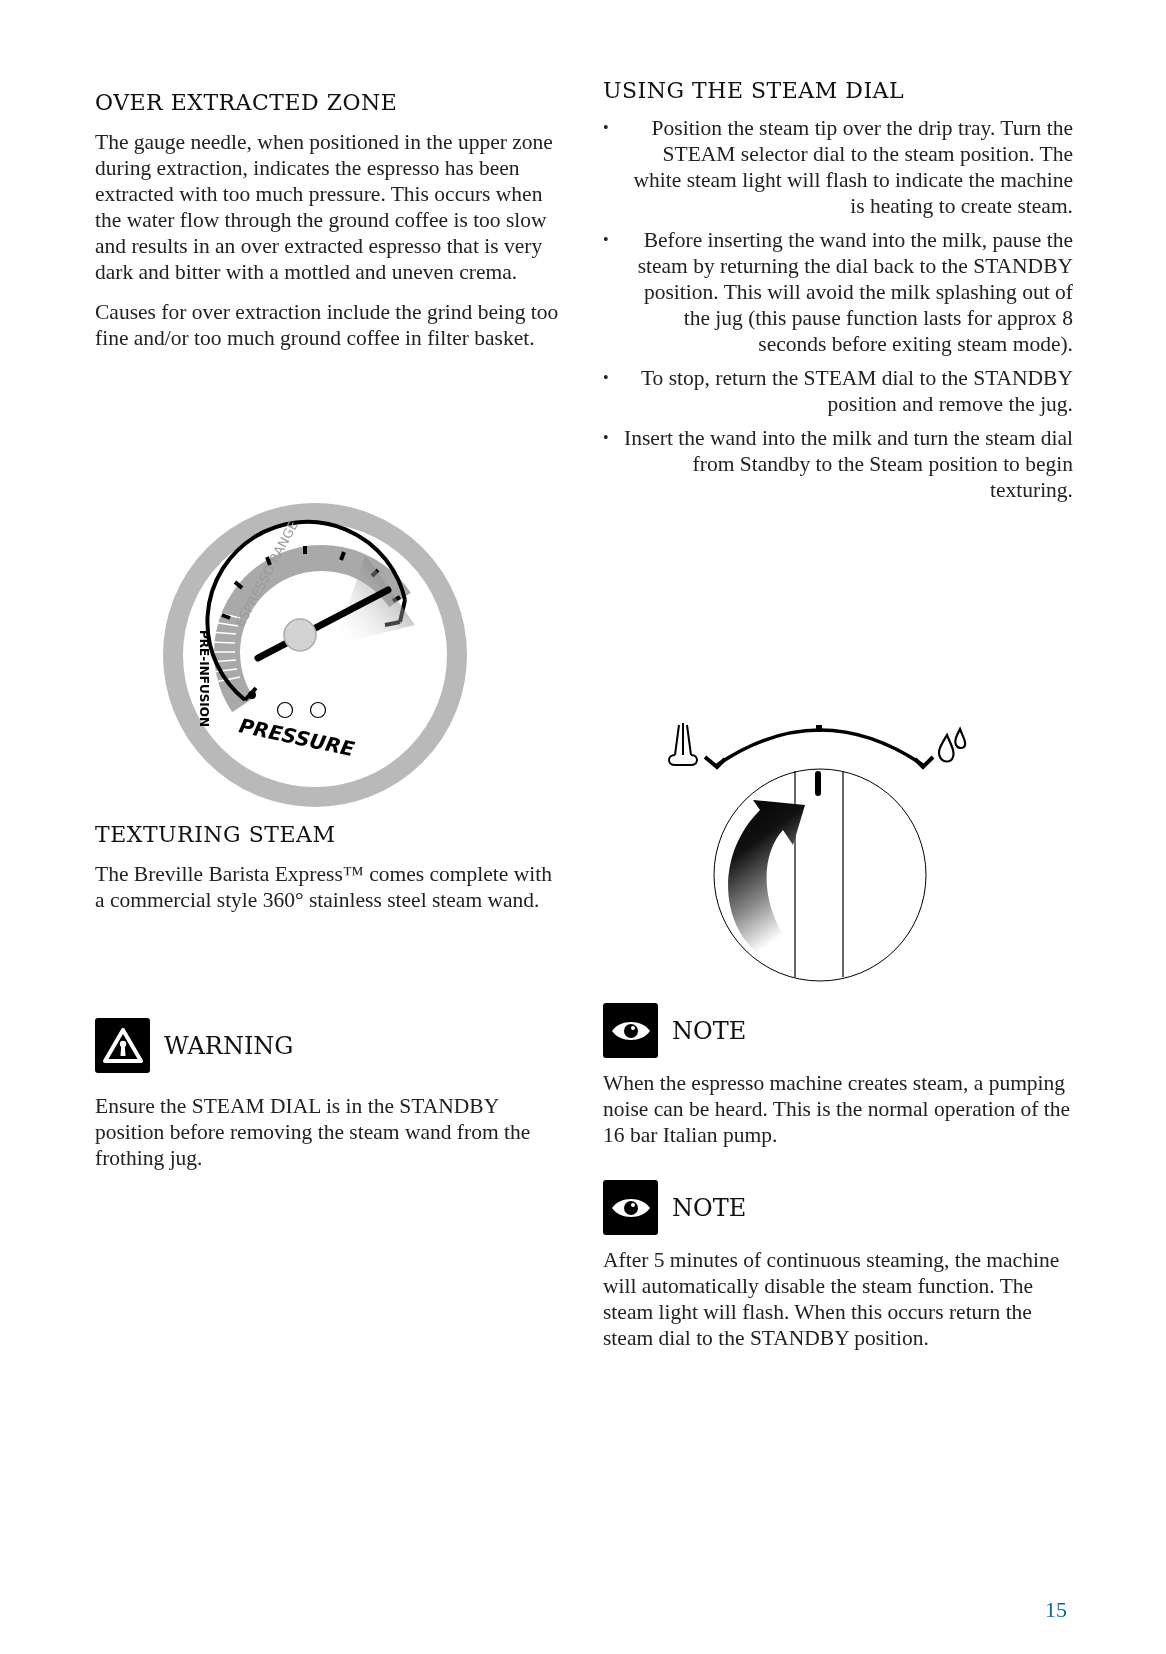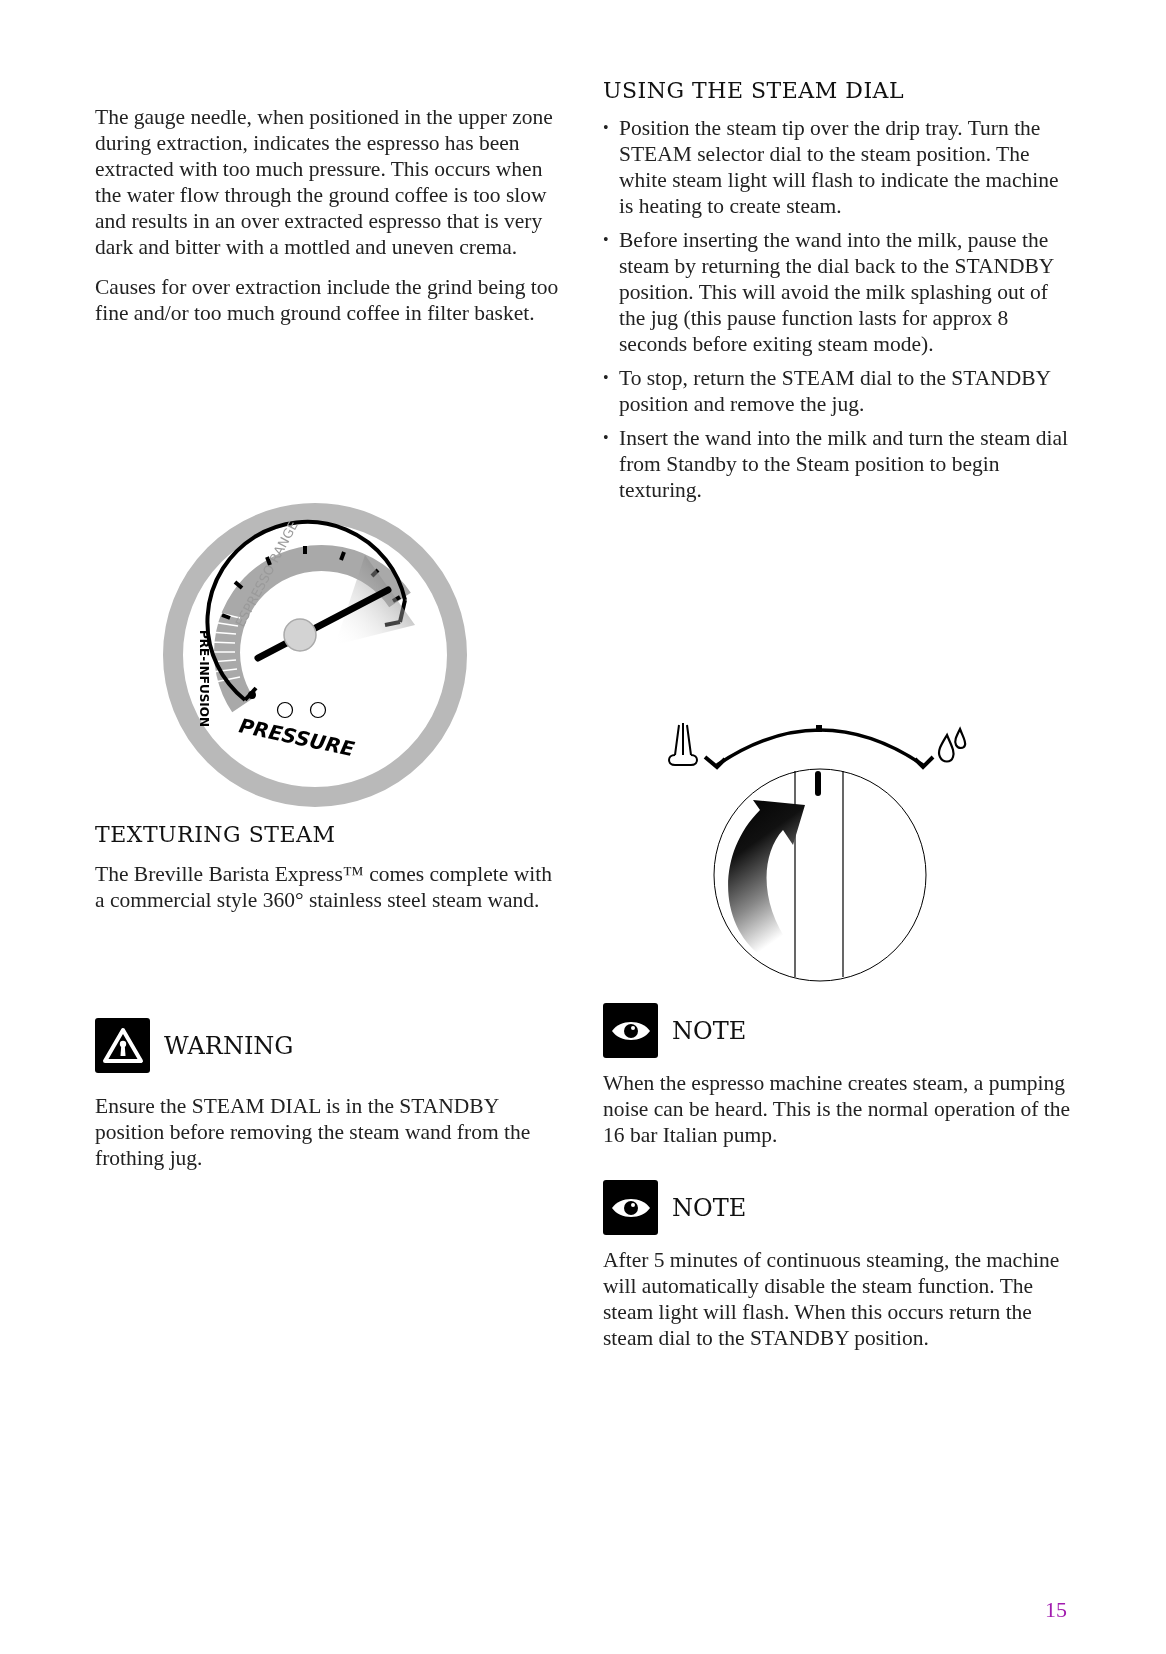--- a/index.html
+++ b/index.html
@@ -15,42 +15,43 @@
       margin: 0; font-weight: normal; font-size: 22px; letter-spacing: 0.5px;
       font-family: "DejaVu Serif", "Liberation Serif", serif; color: #111;
     }
     p, li {
       font-family: "Liberation Serif", "DejaVu Serif", serif;
       font-size: 21.5px; line-height: 26px; margin: 0; color: #222;
       font-weight: 300;
     }
     .para { margin-top: 14px; }
     ul { list-style: none; margin: 12px 0 0 0; padding: 0; }
-    ul li { position: relative; padding-left: 16px; margin-bottom: 8px; }
+    ul li { position: relative; padding-left: 16px; margin-bottom: 8px; text-align: right; }
     ul li::before {
       content: "\2022"; position: absolute; left: 0; top: 0; font-size: 16px;
     }
     .callout { display: flex; align-items: center; gap: 14px; }
     .callout-icon {
       width: 55px; height: 55px; background: #000; border-radius: 3px;
       display: flex; align-items: center; justify-content: center;
     }
     .callout-title {
       font-family: "DejaVu Serif", "Liberation Serif", serif; font-size: 24px; color: #111;
     }
     .page-number {
       position: absolute; left: 1045px; top: 1597px;
-      font-family: "Liberation Serif", serif; font-size: 22px; color: #a21caf;
+      font-family: "Liberation Serif", serif; font-size: 22px; color: #0369a1;
     }
     svg text { font-family: "DejaVu Sans", "Liberation Sans", sans-serif; }
   </style>
 </head>
 <body>
 
 <div class="col col-left" style="top: 90px;">
+  <h2>OVER EXTRACTED ZONE</h2>
   <p class="para">The gauge needle, when positioned in the upper zone during extraction, indicates the espresso has been extracted with too much pressure. This occurs when the water flow through the ground coffee is too slow and results in an over extracted espresso that is very dark and bitter with a mottled and uneven crema.</p>
   <p class="para">Causes for over extraction include the grind being too fine and/or too much ground coffee in filter basket.</p>
 </div>
 
 <div class="col" style="left: 160px; top: 500px; width: 310px; height: 310px;">
   <svg width="310" height="310" viewBox="0 0 310 310">
     <defs>
       <linearGradient id="shadowGrad" x1="0" y1="1" x2="1" y2="0">
         <stop offset="0" stop-color="#ffffff" stop-opacity="0"></stop>
         <stop offset="1" stop-color="#555" stop-opacity="0.8"></stop>

